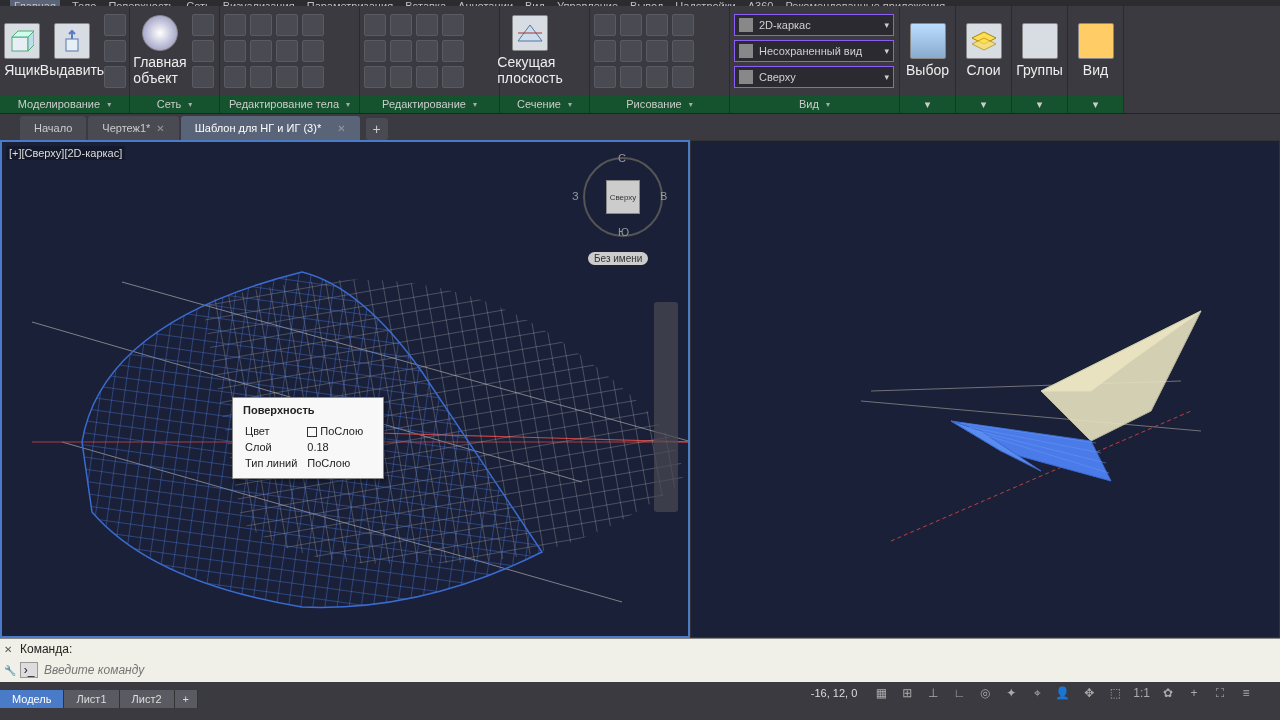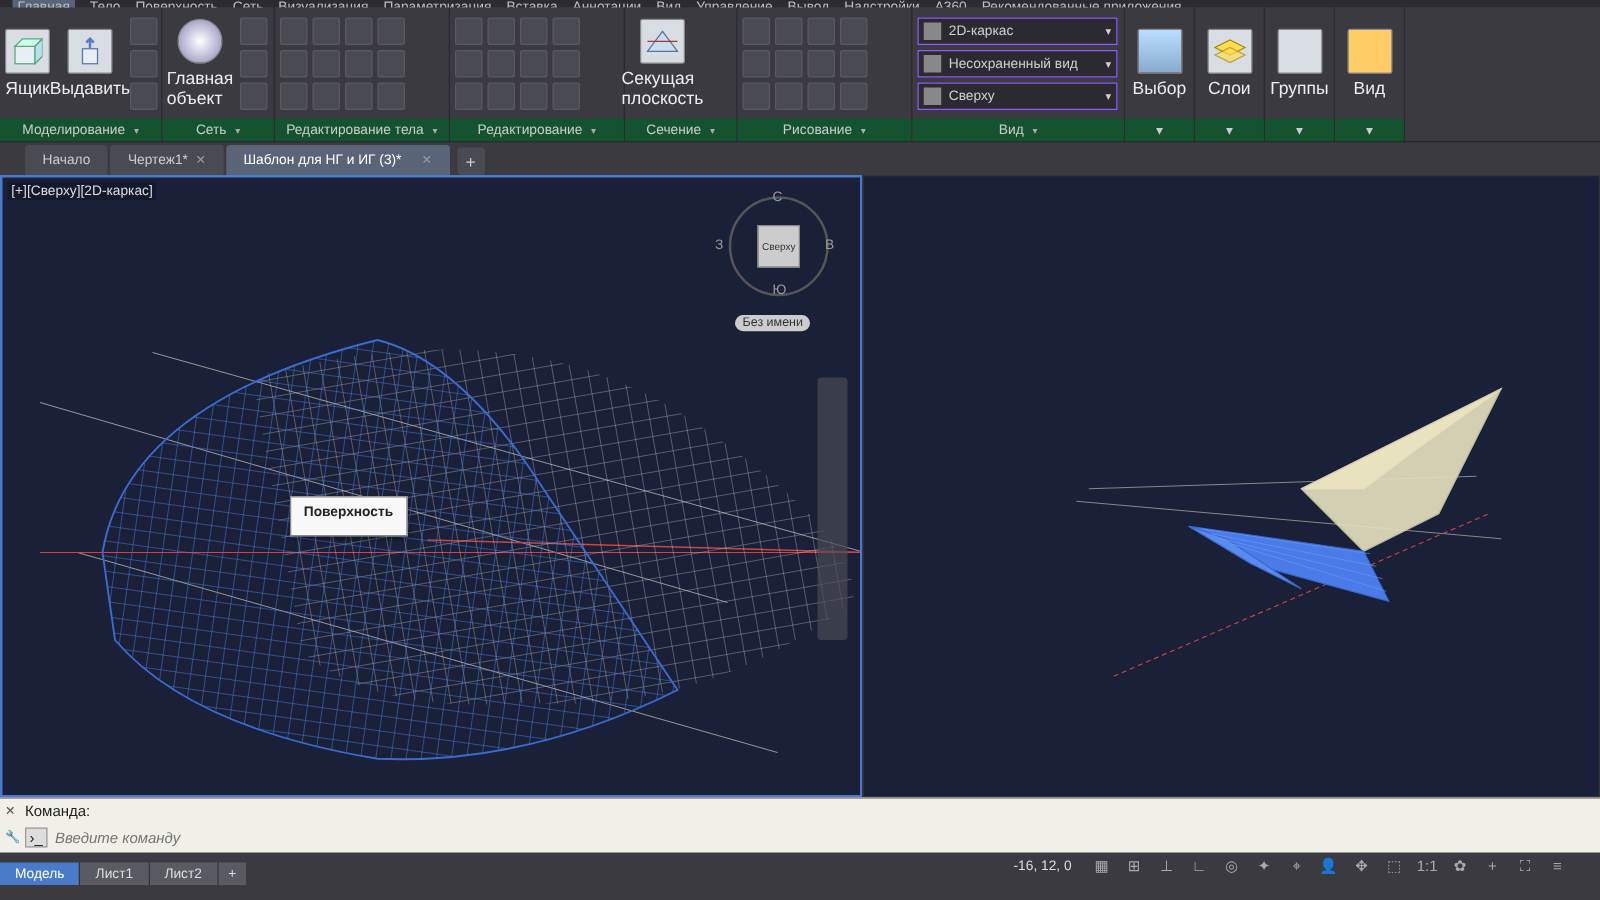--- a/index.html
+++ b/index.html
@@ -300,20 +300,36 @@
       <line x1="30" y1="300" x2="690" y2="300" stroke="#c44" stroke-width="0.8"></line>
       <line x1="340" y1="290" x2="690" y2="300" stroke="#c44" stroke-width="1.2"></line>
 
       <path d="M200 160 Q420 100 560 200 Q690 290 680 340 Q560 430 420 420 Q300 430 240 380 Z" fill="url(#gridw)" opacity="0.9"></path>
 
       <path d="M80 300 Q100 180 300 130 Q360 145 420 230 Q480 320 540 410 Q420 470 300 465 Q150 440 90 370 Z" fill="url(#grid)" stroke="#3a6bd0" stroke-width="1.5"></path>
     </svg>
 
     <div class="tooltip" style="left:230px; top:255px;">
       <div class="tt-title">Поверхность</div>
+      <table>
+        <tbody>
+            <tr>
+              <td>Цвет</td>
+              <td><span class="sq"></span><span>ПоСлою</span></td>
+            </tr>
+        <tr>
+              <td>Слой</td>
+              <td>0.18</td>
+            </tr>
+        <tr>
+              <td>Тип линий</td>
+              <td>ПоСлою</td>
+            </tr>
+      </tbody>
+        </table>
     </div>
 
     <div class="viewcube">
       <div class="vc-ring"></div>
       <div class="vc-cube">Сверху</div>
       <div class="vc-lbl" style="top:0;left:40px;">С</div>
       <div class="vc-lbl" style="top:74px;left:40px;">Ю</div>
       <div class="vc-lbl" style="top:38px;left:-6px;">З</div>
       <div class="vc-lbl" style="top:38px;left:82px;">В</div>
       <div class="vc-tag">Без имени</div>

